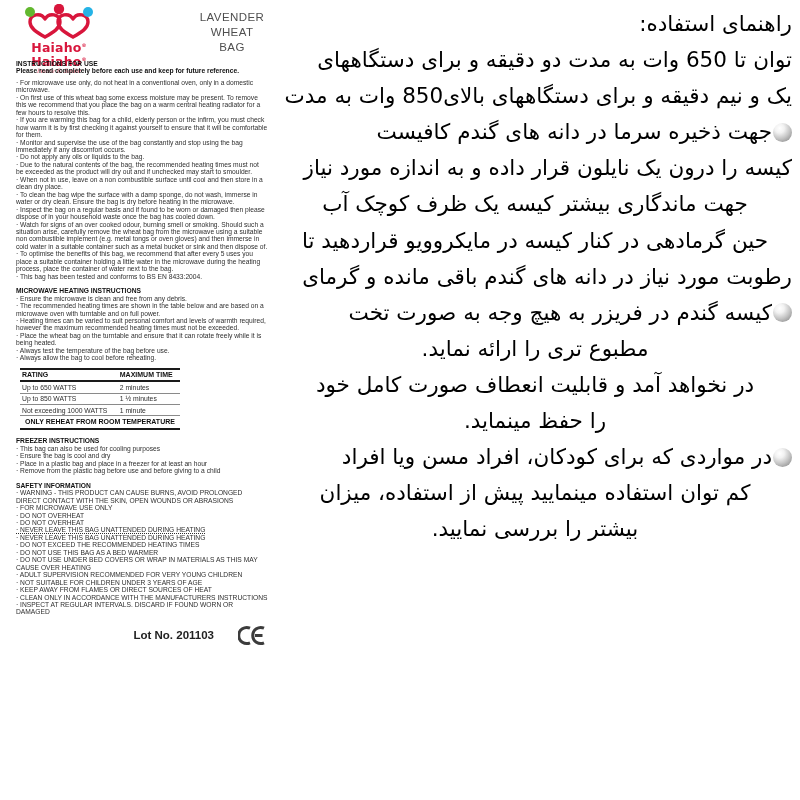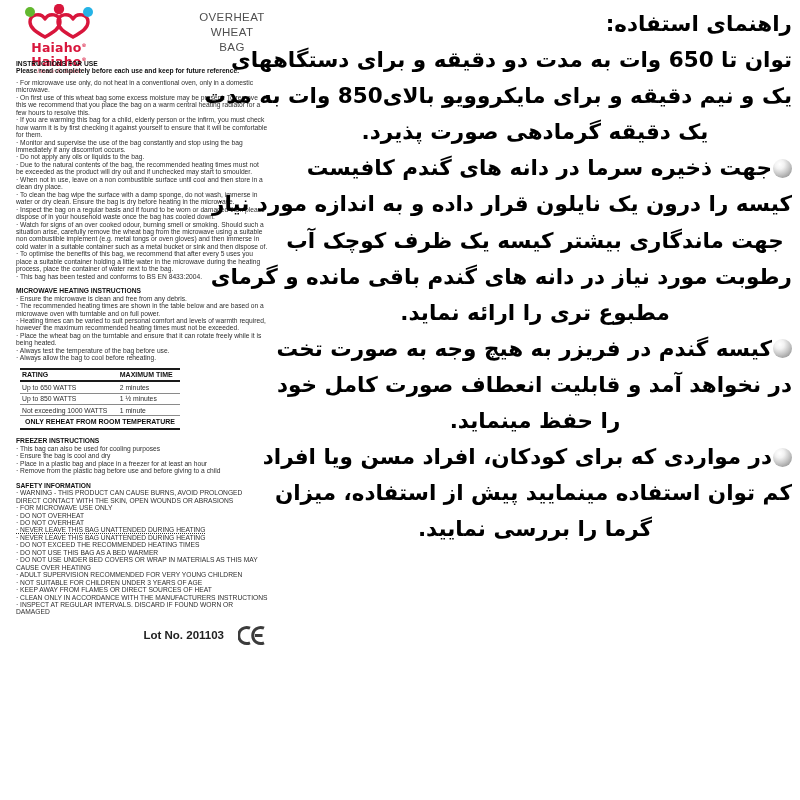--- a/index.html
+++ b/index.html
@@ -29,27 +29,27 @@
 
   .mw-table{border-collapse:collapse;margin:6px 0 0 4px;width:160px;}
   .mw-table th{text-align:left;font-size:7px;color:#101010;
                border-top:2px solid #1a1a1a;border-bottom:2px solid #1a1a1a;
                padding:1.5px 2px;}
   .mw-table td{font-size:6.8px;border-bottom:1px solid #8a8a8a;padding:1.5px 2px;}
   .tbl-footer{width:160px;margin-left:4px;text-align:center;font-weight:bold;
               font-size:7px;color:#101010;border-bottom:2px solid #1a1a1a;
               padding:2px 0 2.5px;}
 
-  .lot-row{display:flex;justify-content:flex-end;align-items:center;gap:14px;
+  .lot-row{display:flex;justify-content:flex-end;align-items:center;gap:24px;
            margin-top:9px;padding-right:2px;}
   .lot{font-weight:bold;font-size:11.5px;color:#222;}
 
   
   .fa{position:absolute;right:8px;top:6px;width:514px;direction:rtl;
-      font-family:"DejaVu Sans", sans-serif;font-weight:bold;color:#000;
+      font-family:"DejaVu Sans", sans-serif;font-weight:normal;color:#000;
       font-size:21.5px;}
   .fa-line{height:36.1px;line-height:36.1px;white-space:nowrap;}
   .fa-right{text-align:right;}
   .fa-center{text-align:center;}
   .pearl{display:inline-block;width:19px;height:19px;border-radius:50%;
          background:radial-gradient(circle at 35% 28%, #ffffff 0%, #f2f2f2 25%,
                     #c6c6c6 55%, #949494 85%, #7d7d7d 100%);
          vertical-align:-2.5px;margin-left:1px;}
 </style>
 </head>
@@ -64,21 +64,21 @@
       <circle cx="11" cy="8" r="5" fill="#62b82f"></circle>
       <circle cx="40" cy="5" r="5.2" fill="#d8163c"></circle>
       <circle cx="69" cy="8" r="5" fill="#25b3e6"></circle>
     </svg>
     <div class="brand"><span>Haiaho</span><span class="reg">®</span></div>
     <div class="brand"><span>Haiaho</span><span class="reg">®</span></div>
     <div class="tagline">Peace &amp; Smile</div>
   </div>
 
   <div class="title">
-    <div>OVERHEAT</div>
+    <div>LAVENDER</div>
     <div>WHEAT</div>
     <div>BAG</div>
   </div>
 
   <div class="en">
     <div class="en-h" style="margin-top:0">INSTRUCTIONS FOR USE</div>
     <div class="en-note">Please read completely before each use and keep for future reference.</div>
 
     <div>
         <div class="en-item">· For microwave use only, do not heat in a conventional oven, only in a domestic microwave.</div>
@@ -162,29 +162,29 @@
         <path d="M26 3.2 A 8 8 0 1 0 26 17.8" fill="none" stroke="#3c3c3c" stroke-width="3"></path>
         <line x1="17" y1="10.5" x2="24.5" y2="10.5" stroke="#3c3c3c" stroke-width="3"></line>
       </svg>
     </div>
   </div>
 
   <div class="fa">
     <div class="fa-line fa-right">راهنمای استفاده:</div>
     <div>
         <div class="fa-line fa-right">توان تا 650 وات به مدت دو دقیقه و برای دستگاههای</div>
-        <div class="fa-line fa-right">یک و نیم دقیقه و برای مایکروویو بالای850 وات به مدت</div>
-        <div class="fa-line fa-center">یک دقیقه گرمادهی صورت پذیرد.</div>
+        <div class="fa-line fa-right">یک و نیم دقیقه و برای دستگاههای بالای850 وات به مدت</div>
         <div class="fa-line fa-right"><span class="pearl"></span>جهت ذخیره سرما در دانه های گندم کافیست</div>
         <div class="fa-line fa-right">کیسه را درون یک نایلون قرار داده و به اندازه مورد نیاز</div>
         <div class="fa-line fa-center">جهت ماندگاری بیشتر کیسه یک ظرف کوچک آب</div>
+        <div class="fa-line fa-center">حین گرمادهی در کنار کیسه در مایکروویو قراردهید تا</div>
         <div class="fa-line fa-right">رطوبت مورد نیاز در دانه های گندم باقی مانده و گرمای</div>
+        <div class="fa-line fa-right"><span class="pearl"></span>کیسه گندم در فریزر به هیچ وجه به صورت تخت</div>
         <div class="fa-line fa-center">مطبوع تری را ارائه نماید.</div>
-        <div class="fa-line fa-right"><span class="pearl"></span>کیسه گندم در فریزر به هیچ وجه به صورت تخت</div>
         <div class="fa-line fa-center">در نخواهد آمد و قابلیت انعطاف صورت کامل خود</div>
         <div class="fa-line fa-center">را حفظ مینماید.</div>
         <div class="fa-line fa-right"><span class="pearl"></span>در مواردی که برای کودکان، افراد مسن ویا افراد</div>
         <div class="fa-line fa-center">کم توان استفاده مینمایید پیش از استفاده، میزان</div>
-        <div class="fa-line fa-center">گرما را بررسی نمایید.</div>
+        <div class="fa-line fa-center">بیشتر را بررسی نمایید.</div>
       </div>
   </div>
 
 </div>
 
 </body></html>

